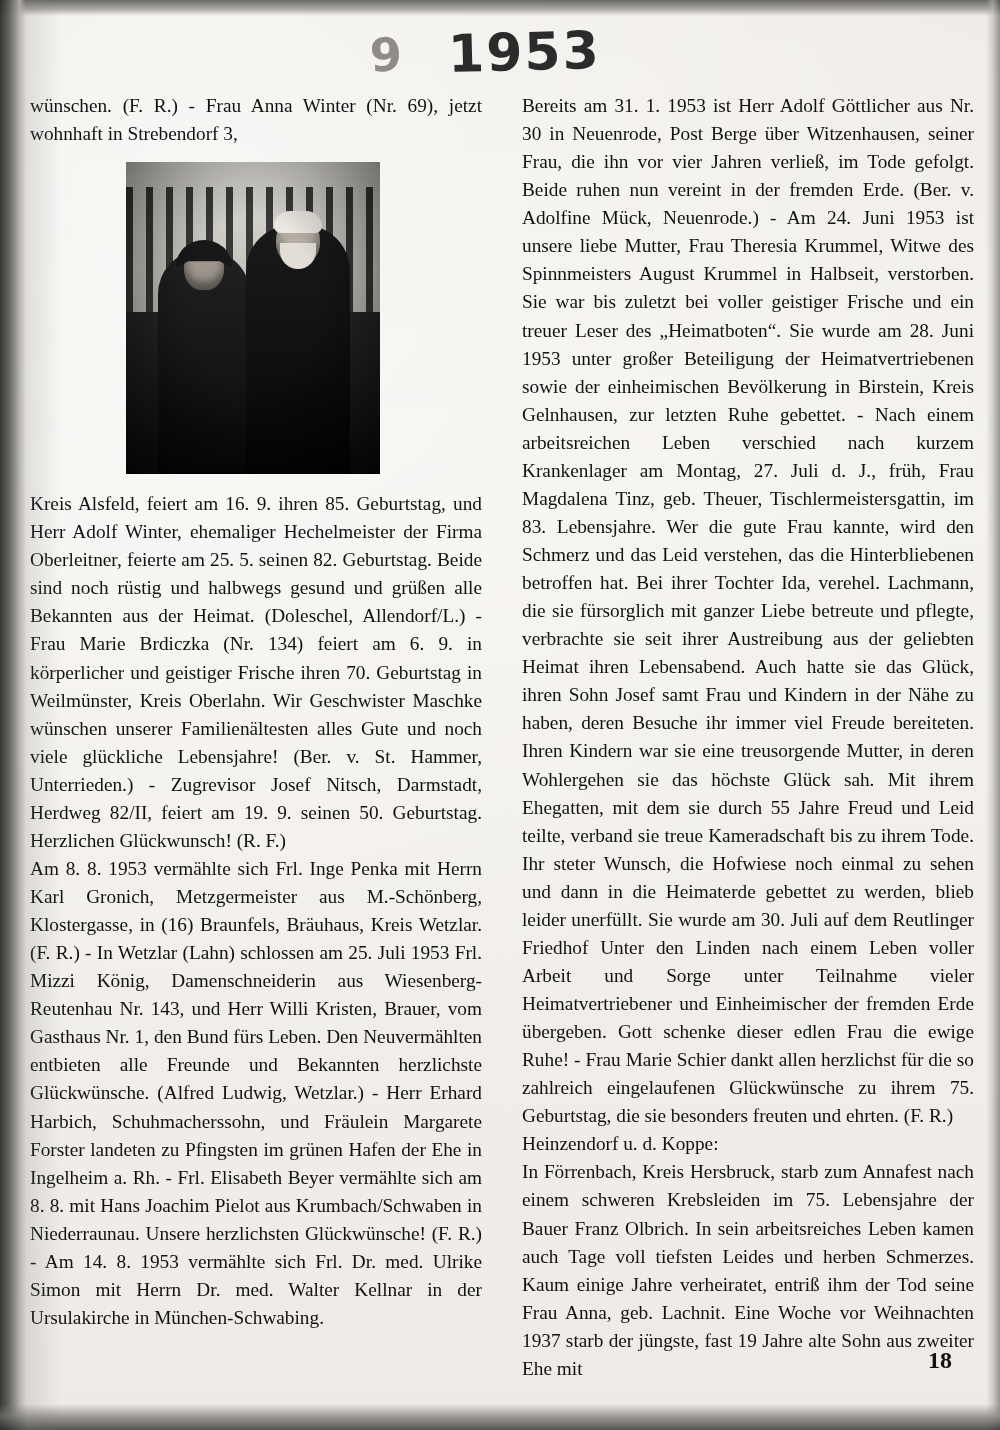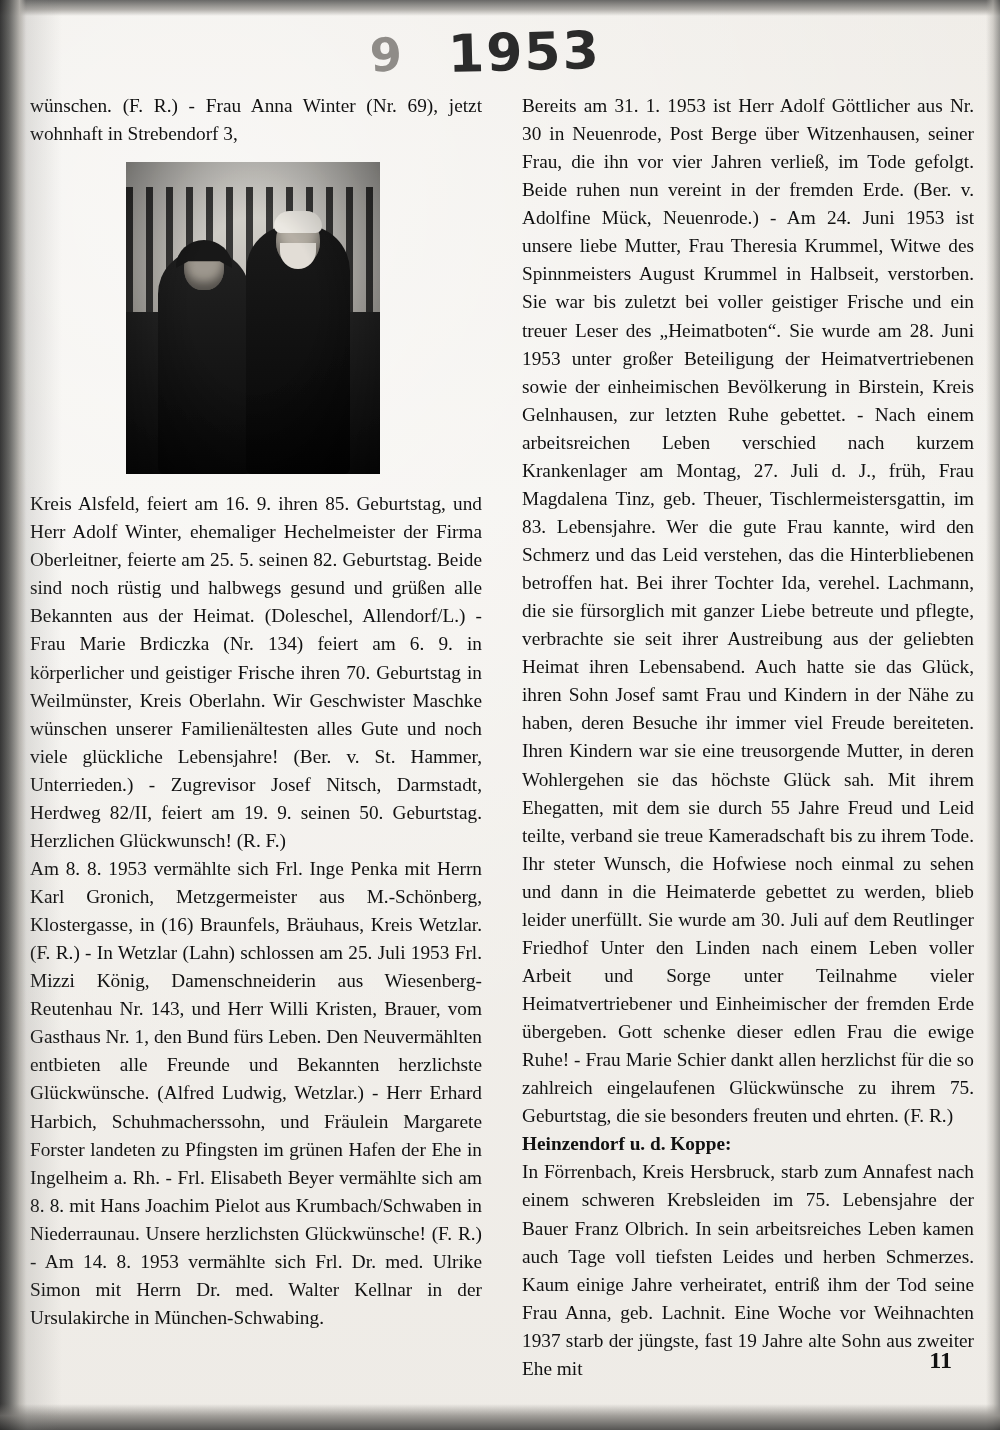--- a/index.html
+++ b/index.html
@@ -176,21 +176,21 @@
   .photo .person-right .beard {
     position: absolute; left: 34px; top: 18px; width: 36px; height: 26px;
     background: #ddd9d2; border-radius: 0 0 18px 18px;
   }
   .photo .vignette {
     position: absolute; inset: 0;
     background: radial-gradient(ellipse at 50% 45%, rgba(0,0,0,0) 35%, rgba(0,0,0,0.55) 100%);
   }
 
   .section-head {
-    font-weight: 700;
+    font-weight: 400;
     margin-top: 22px;
     margin-bottom: 2px;
   }
   .page-number {
     position: absolute;
     right: 48px;
     bottom: 56px;
     font-size: 24px;
     font-weight: 700;
     color: #111;
@@ -239,14 +239,14 @@
     </div>
 
     <div class="col col-right">
       <p>Bereits am 31. 1. 1953 ist Herr Adolf Göttlicher aus Nr. 30 in Neuenrode, Post Berge über Witzenhausen, seiner Frau, die ihn vor vier Jahren verließ, im Tode gefolgt. Beide ruhen nun vereint in der fremden Erde. (Ber. v. Adolfine Mück, Neuenrode.) - Am 24. Juni 1953 ist unsere liebe Mutter, Frau Theresia Krummel, Witwe des Spinnmeisters August Krummel in Halbseit, verstorben. Sie war bis zuletzt bei voller geistiger Frische und ein treuer Leser des „Heimatboten“. Sie wurde am 28. Juni 1953 unter großer Beteiligung der Heimatvertriebenen sowie der einheimischen Bevölkerung in Birstein, Kreis Gelnhausen, zur letzten Ruhe gebettet. - Nach einem arbeitsreichen Leben verschied nach kurzem Krankenlager am Montag, 27. Juli d. J., früh, Frau Magdalena Tinz, geb. Theuer, Tischlermeistersgattin, im 83. Lebensjahre. Wer die gute Frau kannte, wird den Schmerz und das Leid verstehen, das die Hinterbliebenen betroffen hat. Bei ihrer Tochter Ida, verehel. Lachmann, die sie fürsorglich mit ganzer Liebe betreute und pflegte, verbrachte sie seit ihrer Austreibung aus der geliebten Heimat ihren Lebensabend. Auch hatte sie das Glück, ihren Sohn Josef samt Frau und Kindern in der Nähe zu haben, deren Besuche ihr immer viel Freude bereiteten. Ihren Kindern war sie eine treusorgende Mutter, in deren Wohlergehen sie das höchste Glück sah. Mit ihrem Ehegatten, mit dem sie durch 55 Jahre Freud und Leid teilte, verband sie treue Kameradschaft bis zu ihrem Tode. Ihr steter Wunsch, die Hofwiese noch einmal zu sehen und dann in die Heimaterde gebettet zu werden, blieb leider unerfüllt. Sie wurde am 30. Juli auf dem Reutlinger Friedhof Unter den Linden nach einem Leben voller Arbeit und Sorge unter Teilnahme vieler Heimatvertriebener und Einheimischer der fremden Erde übergeben. Gott schenke dieser edlen Frau die ewige Ruhe! - Frau Marie Schier dankt allen herzlichst für die so zahlreich eingelaufenen Glückwünsche zu ihrem 75. Geburtstag, die sie besonders freuten und ehrten. (F. R.)</p>
       <p class="section-head">Heinzendorf u. d. Koppe:</p>
       <p>In Förrenbach, Kreis Hersbruck, starb zum Annafest nach einem schweren Krebsleiden im 75. Lebensjahre der Bauer Franz Olbrich. In sein arbeitsreiches Leben kamen auch Tage voll tiefsten Leides und herben Schmerzes. Kaum einige Jahre verheiratet, entriß ihm der Tod seine Frau Anna, geb. Lachnit. Eine Woche vor Weihnachten 1937 starb der jüngste, fast 19 Jahre alte Sohn aus zweiter Ehe mit</p>
     </div>
 
   </div>
 
-  <div class="page-number">11</div>
+  <div class="page-number">18</div>
 </div>
 
 </body></html>

